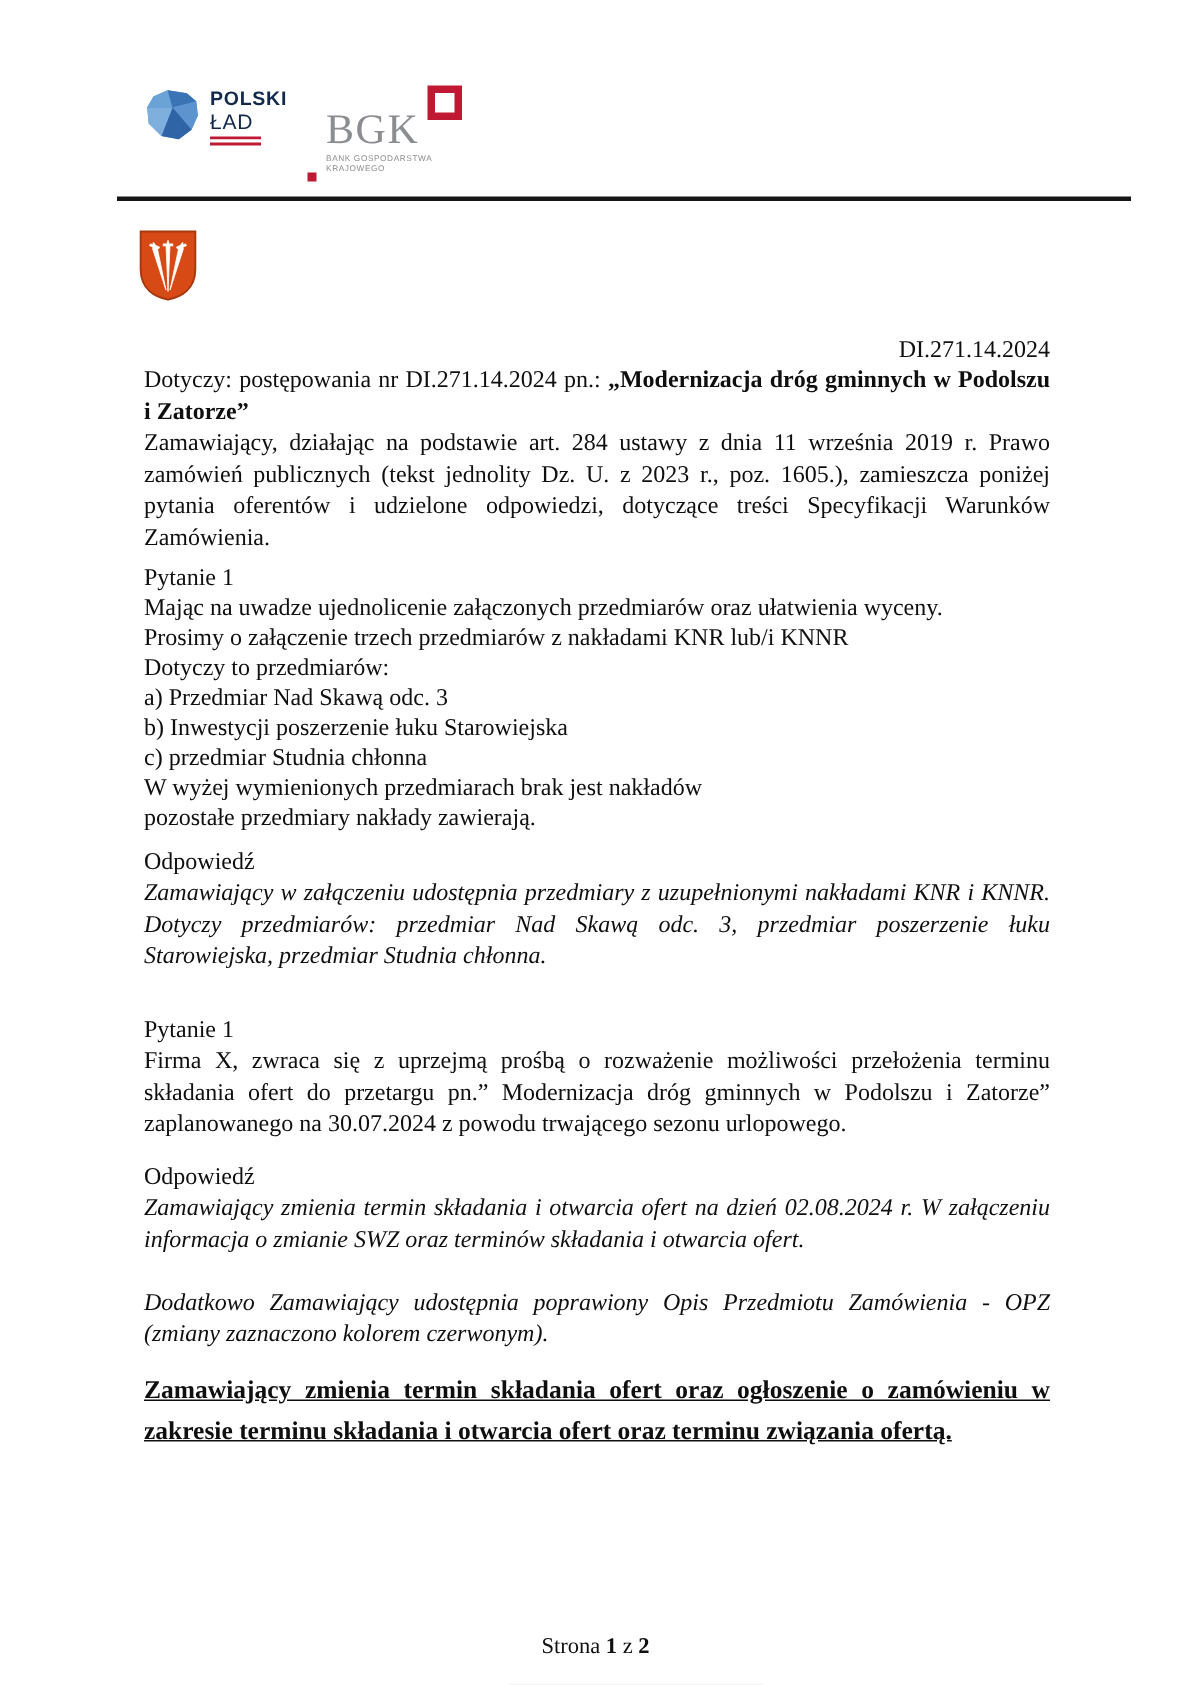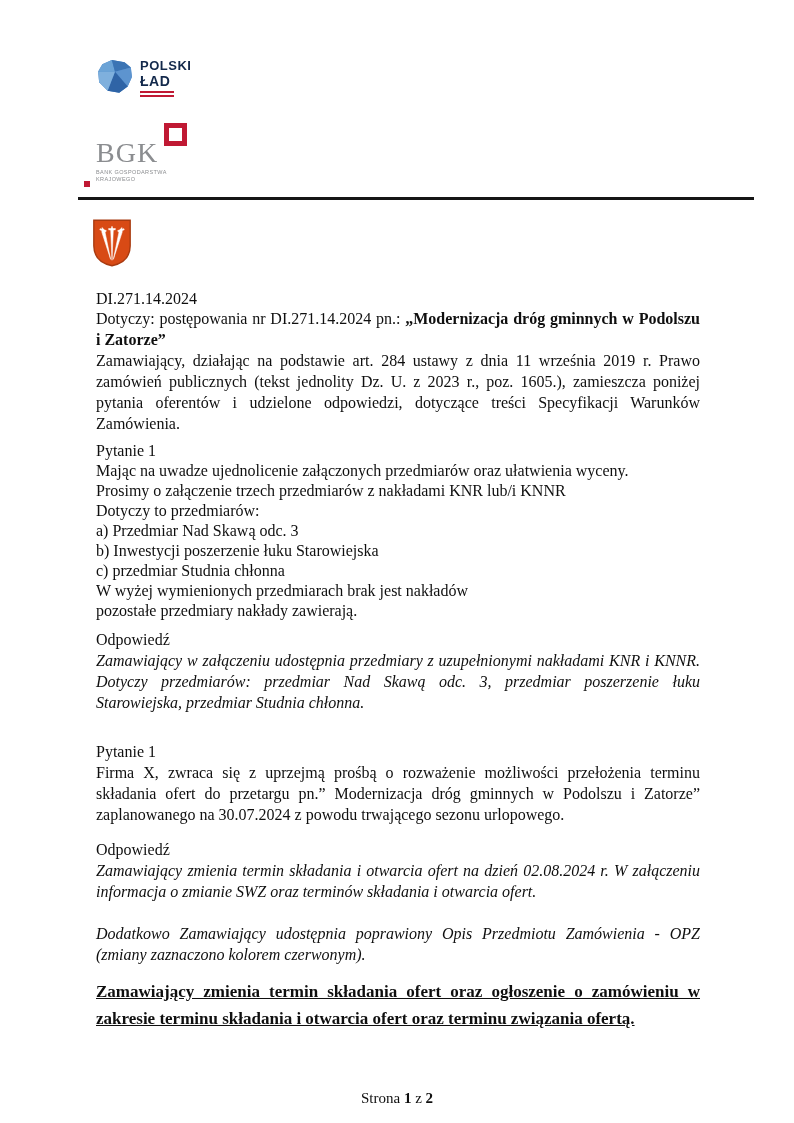--- a/index.html
+++ b/index.html
@@ -15,42 +15,42 @@
   .content{padding:71px 94px 0 96px;}
 
   
   .header-row{display:flex;justify-content:space-between;align-items:flex-start;}
   .funding-note{
     width:424px;
     font-size:15px;font-weight:bold;font-style:italic;
     text-decoration:underline;
     line-height:22px;
   }
-  .logos{display:flex;gap:26px;align-items:flex-start;margin-right:-34px;margin-top:-12px;flex-direction:column;}
+  .logos{display:flex;gap:26px;align-items:flex-start;margin-right:-34px;margin-top:-12px;}
   .lad-logo{display:flex;gap:6px;align-items:flex-start;}
   .lad-text{display:flex;flex-direction:column;line-height:1;}
   .lad-line1{font-family:"Liberation Sans",sans-serif;font-size:13px;font-weight:600;color:#13294b;letter-spacing:.5px;}
-  .lad-line2{font-family:"Liberation Sans",sans-serif;font-size:14px;font-weight:700;color:#13294b;letter-spacing:.5px;margin-top:2px;}
+  .lad-line2{font-family:"Liberation Sans",sans-serif;font-size:14px;font-weight:400;color:#13294b;letter-spacing:.5px;margin-top:2px;}
   .lad-flag{width:34px;margin-top:3px;}
   .lad-flag .r{height:2px;background:#c01933;}
   .lad-flag .w{height:2px;background:#ffffff;border-left:1px solid #eee;}
   .bgk-logo{position:relative;margin-top:14px;padding-right:14px;}
   .bgk-abbr{font-size:28px;color:#8b8d90;letter-spacing:1px;line-height:1;}
   .bgk-square{position:absolute;top:-16px;right:-6px;width:13px;height:13px;border:5px solid #c01933;background:#fff;}
   .bgk-sub{font-family:"Liberation Sans",sans-serif;font-size:5.5px;color:#8b8d90;letter-spacing:.4px;line-height:1.3;margin-top:2px;position:relative;padding-left:0;}
   .bgk-mini{position:absolute;left:-12px;bottom:-4px;width:6px;height:6px;background:#c01933;}
 
   .rule{height:3px;background:#161616;margin:14px -54px 0 -18px;}
 
   .date-line{margin-top:28px;text-align:right;font-size:16px;}
 
   .sender{display:flex;gap:14px;margin-top:18px;align-items:flex-start;margin-left:-4px;}
   .sender-text{font-weight:bold;font-size:16px;line-height:21px;padding-top:1px;}
 
-  .ref{margin-top:18px;font-size:16px;}
+  .ref{margin-top:18px;font-size:16px;text-align:right;}
 
   p.just{margin:0;text-align:justify;font-size:16px;line-height:21px;}
   .subject{margin-top:16px;}
   .subject .bold{font-weight:bold;}
   .intro{margin-top:12px;}
 
   .q-label{font-weight:normal;font-size:16px;line-height:21px;}
   .q1{margin-top:6px;}
   .q-line{font-size:16px;line-height:20px;}
 

